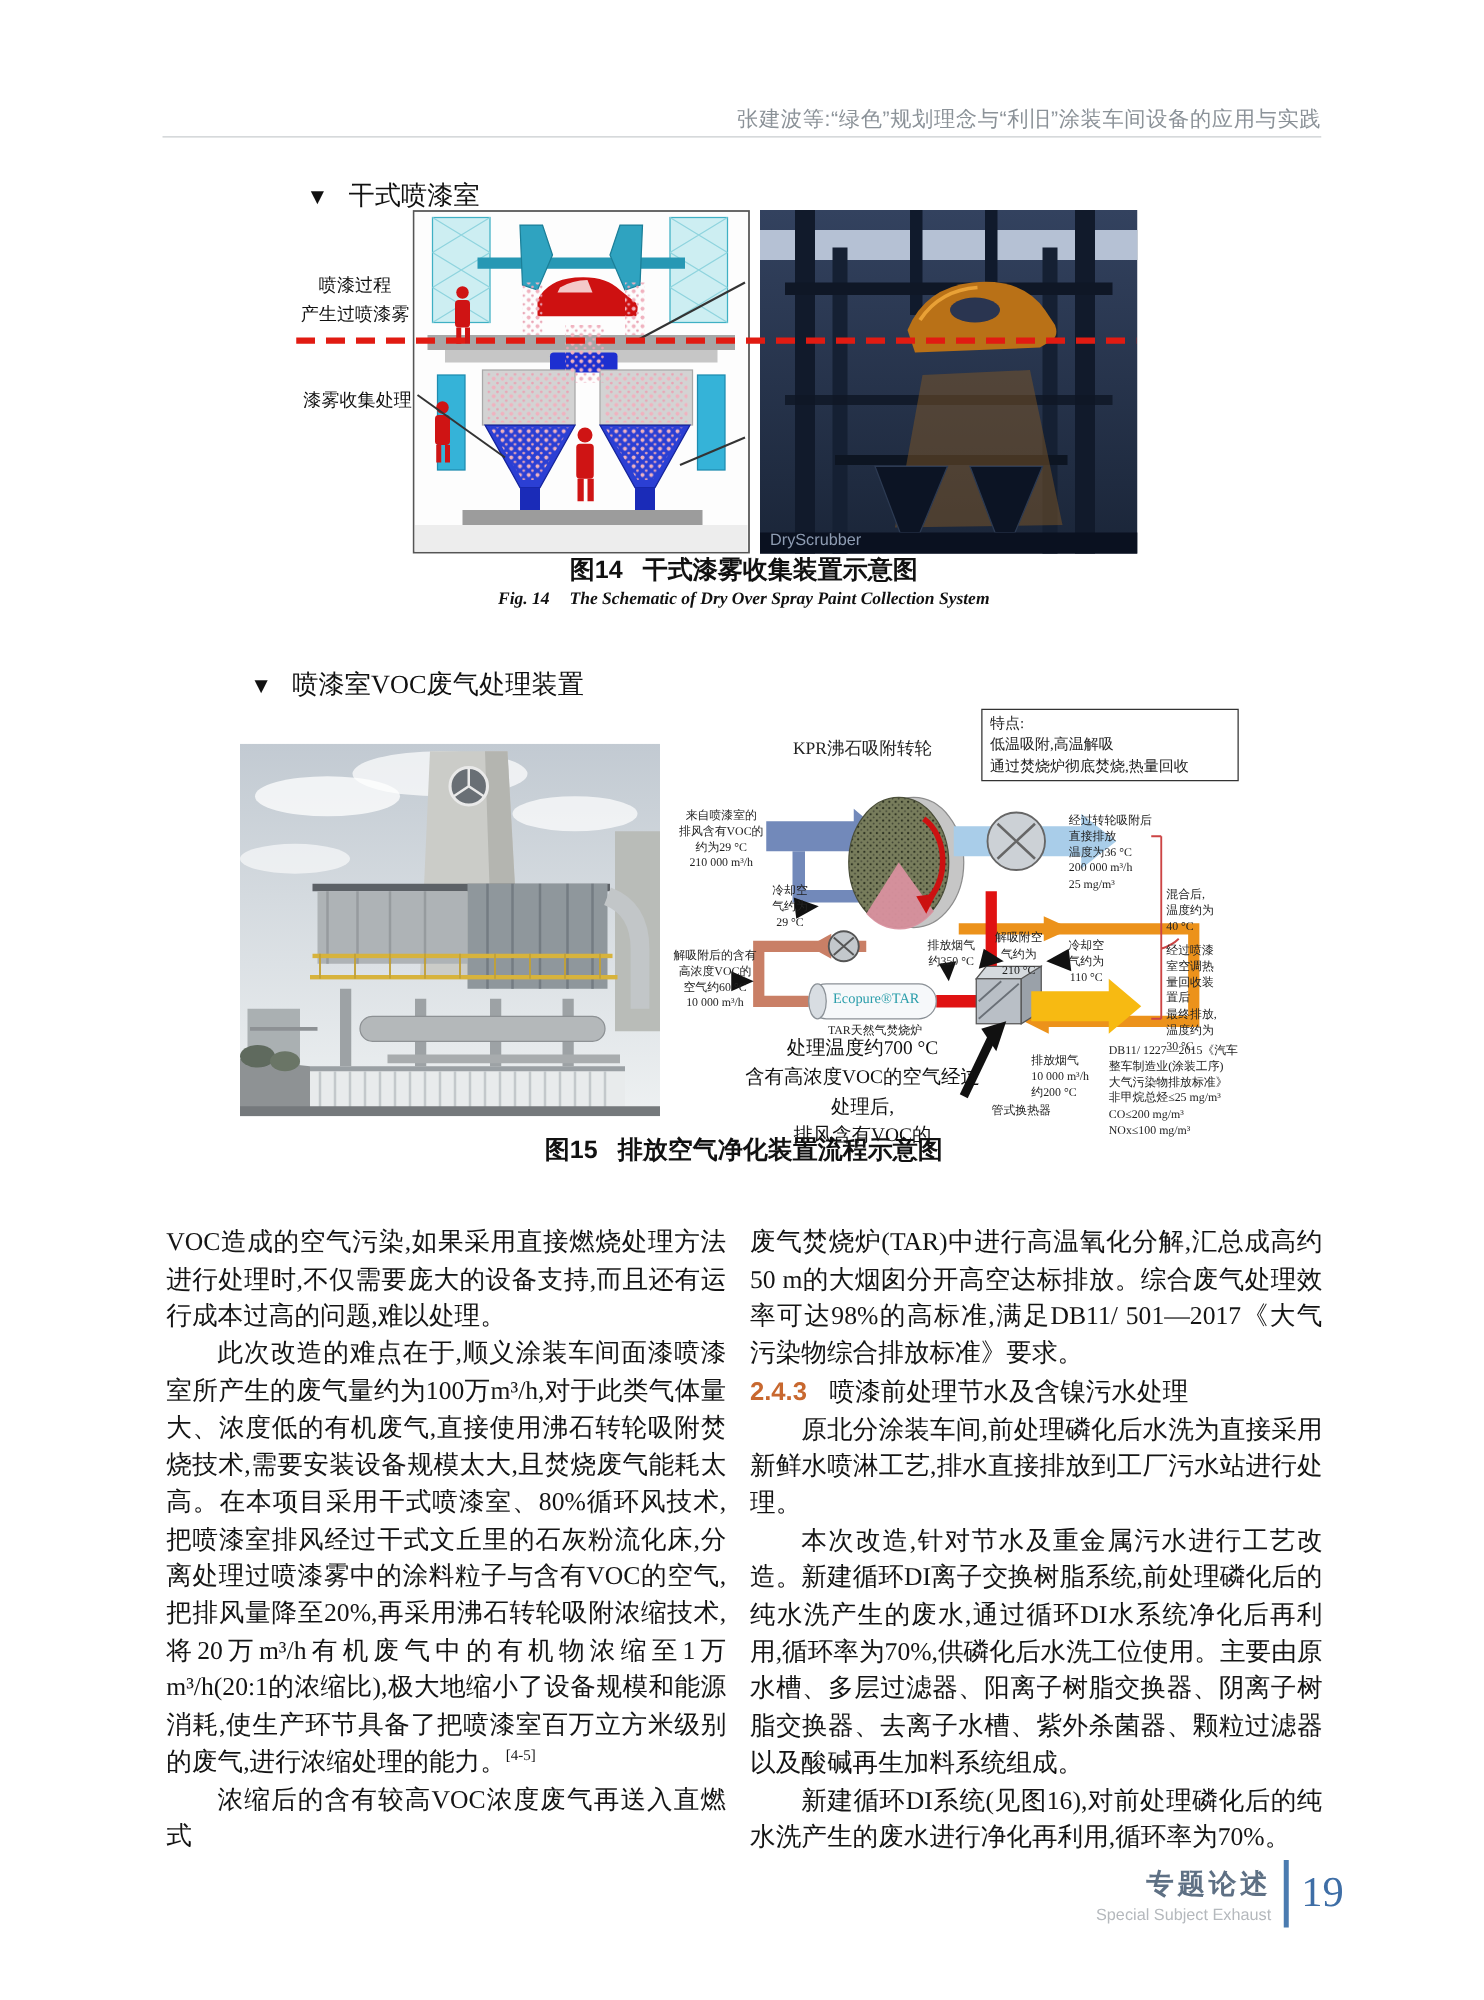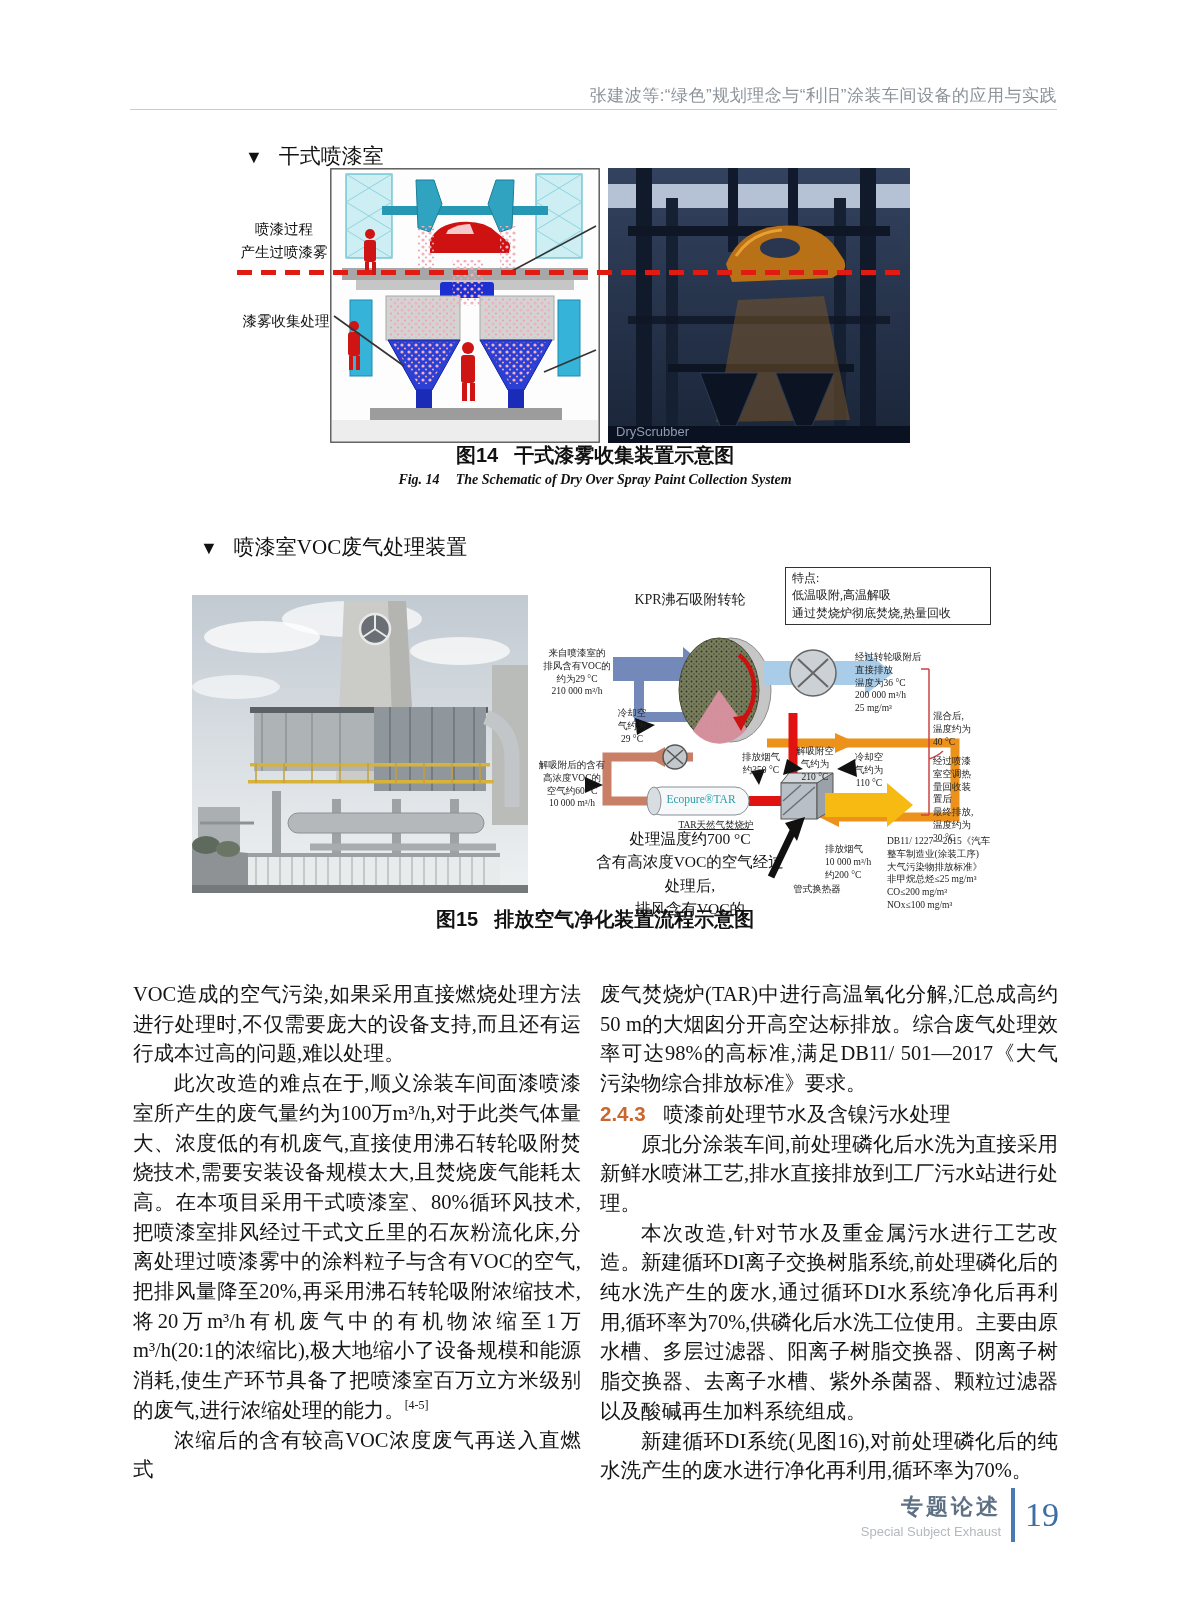--- a/index.html
+++ b/index.html
@@ -42,36 +42,36 @@
   .l-inlet{left:2px;top:82px;width:80px;text-align:center;}
   .l-cool29{left:74px;top:142px;width:46px;text-align:center;}
   .l-after{left:320px;top:86px;width:88px;text-align:left;}
   .l-mixed{left:398px;top:145px;width:62px;}
   .l-final{left:398px;top:190px;width:64px;}
   .l-desorbed{left:0;top:194px;width:74px;text-align:center;}
   .l-flue350{left:200px;top:186px;width:52px;text-align:center;}
   .l-d210{left:254px;top:180px;width:52px;text-align:center;}
   .l-c110{left:310px;top:186px;width:48px;text-align:center;}
   .l-ecopure{left:122px;top:227px;width:88px;text-align:center;font-size:11.5px;color:#2a9daa;}
-  .l-tar{left:128px;top:254px;width:106px;text-align:center;text-decoration:underline;}
+  .l-tar{left:112px;top:254px;width:106px;text-align:center;}
   .l-note{left:44px;top:262px;width:222px;text-align:center;font-size:15.5px;line-height:1.5;color:#111;}
   .l-flue200{left:290px;top:278px;width:66px;}
   .l-hx{left:246px;top:318px;width:72px;text-align:center;}
   .l-std{left:352px;top:270px;width:132px;font-size:9.5px;line-height:1.35;}
   
   .col{position:absolute;top:980px;width:448px;font-size:20.5px;line-height:29.7px;
         text-align:justify;color:#141414;}
   .col-left{left:133px;} .col-right{left:600px;width:458px;}
   .col p{margin:0;}
   .indent{text-indent:2em;}
   sup.ref{font-size:12px;line-height:0;}
   .subsec{margin:0;}
   .subnum{color:#c8682f;font-family:"Liberation Sans",sans-serif;font-weight:bold;margin-right:18px;}
   
-  .footer{position:absolute;top:1488px;right:128px;display:flex;align-items:center;}
+  .footer{position:absolute;top:1488px;right:112px;display:flex;align-items:center;}
   .footer-text{text-align:right;margin-right:10px;}
   .footer-zh{font-family:"Liberation Sans",sans-serif;font-weight:bold;font-size:22px;
         color:#5e7084;letter-spacing:3px;}
   .footer-en{font-family:"Liberation Sans",sans-serif;font-size:13px;color:#b5b9bd;margin-top:2px;}
   .footer-bar{width:4px;height:54px;background:#4a7bb0;margin-right:10px;}
   .footer-page{font-size:34px;color:#3e6ea6;font-family:"Liberation Serif",serif;}
   svg{display:block;}
 </style>
 </head>
 <body>

